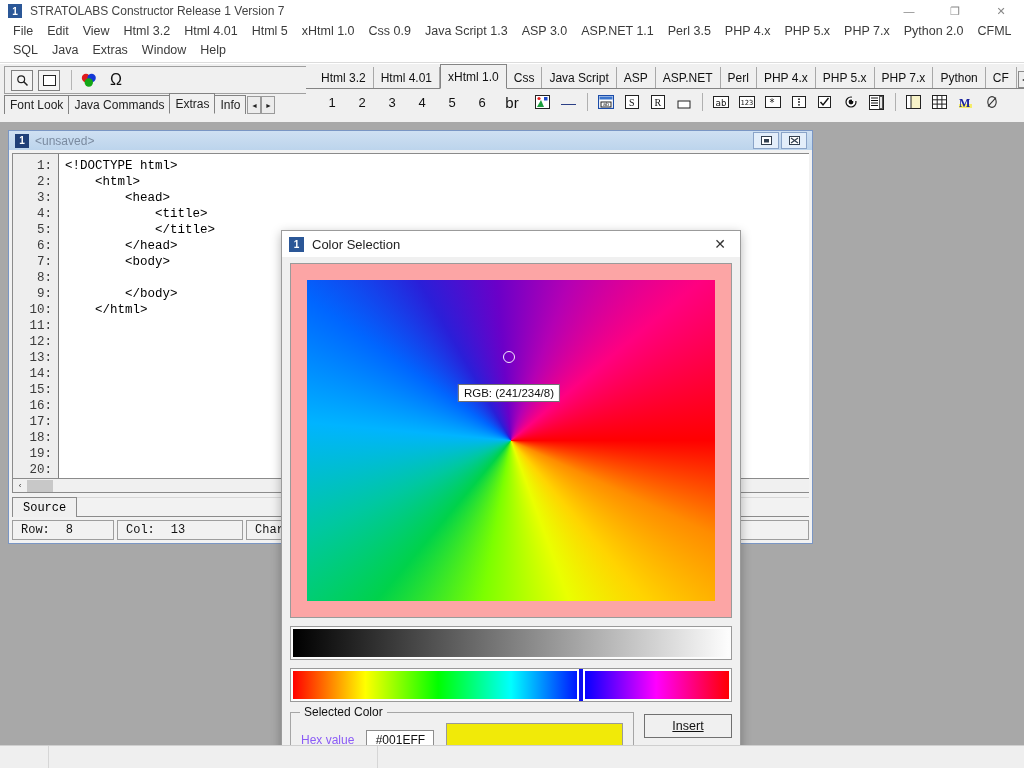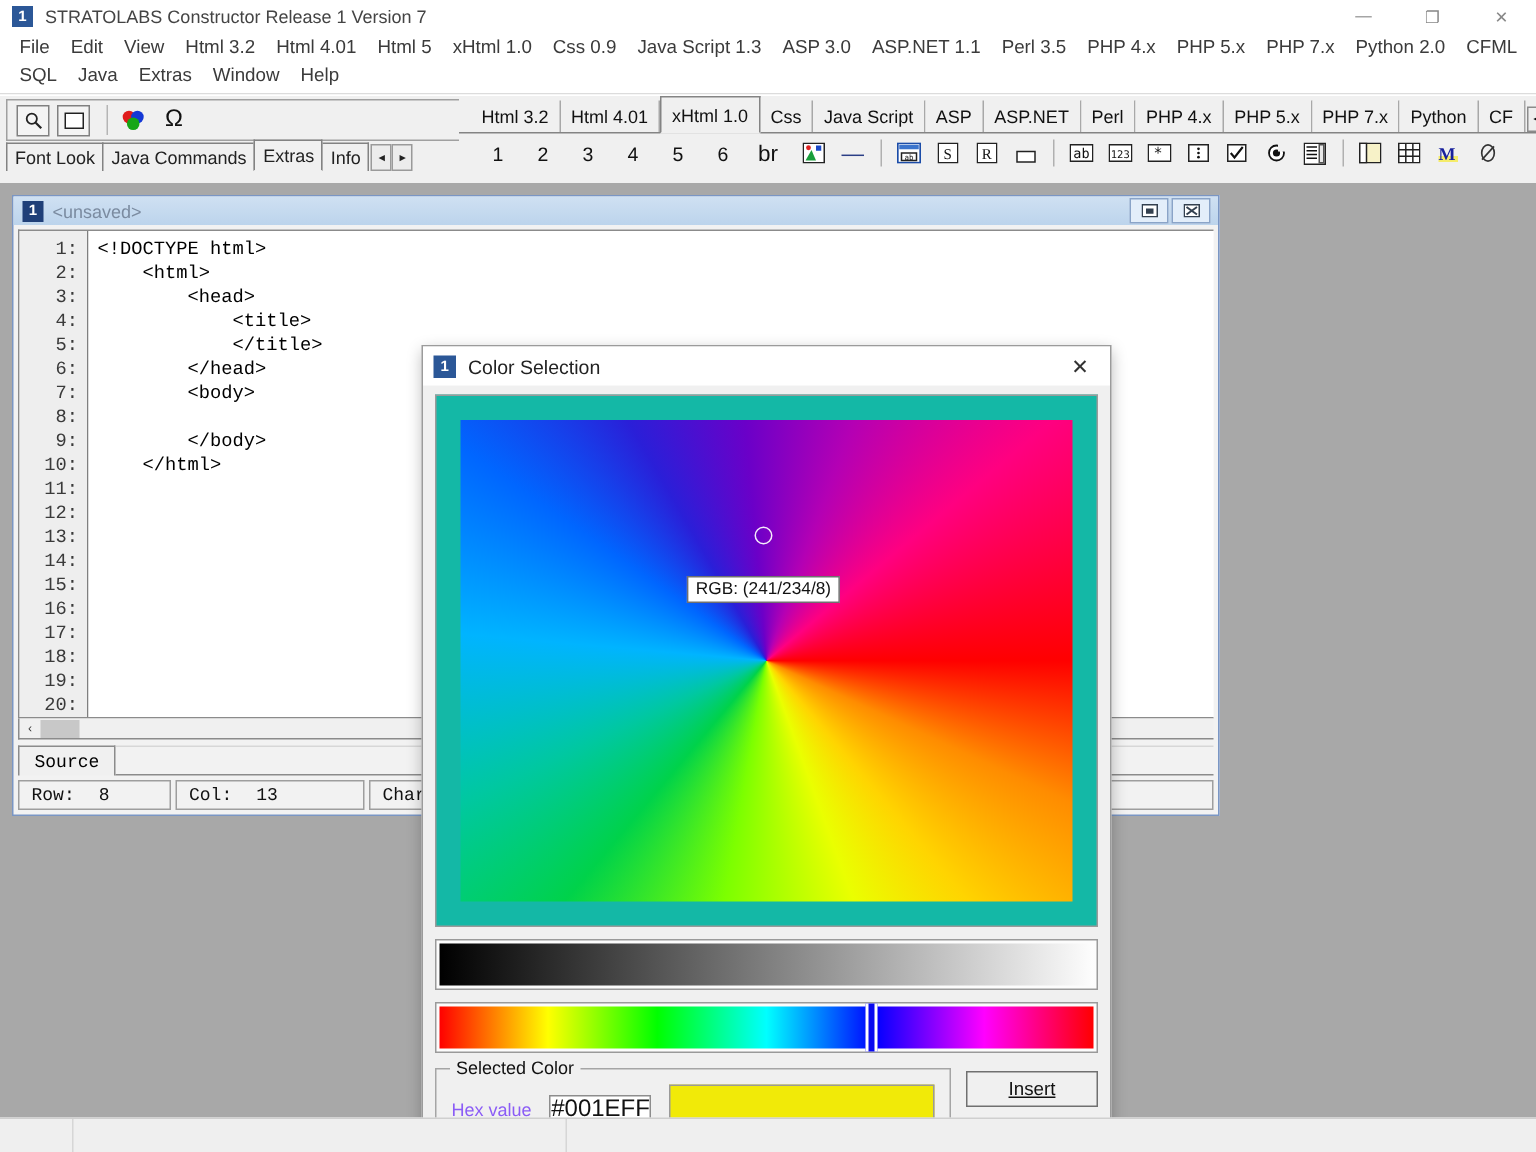--- a/index.html
+++ b/index.html
@@ -233,21 +233,21 @@
   #cd-titlebar .cd-icon{ width:15px;height:15px;background:#2b5797;color:#fff;
      font-weight:bold;font-size:10px;display:flex;align-items:center;
      justify-content:center;margin:0 8px 0 7px; }
   #cd-titlebar .cd-title{ font-size:13px;color:#222; }
   #cd-close{ position:absolute;right:0;top:0;width:40px;height:26px;
      display:flex;align-items:center;justify-content:center;color:#333;font-size:14px; }
 
   #cd-body{ flex:1; padding:6px 8px 8px 8px; display:flex; flex-direction:column; }
 
   #wheel-frame{
-    height:355px; border:1px solid #9a9a9a; background:#14b8a6; padding:16px;
+    height:355px; border:1px solid #9a9a9a; background:#fca5a5; padding:16px;
     position:relative;
   }
   #wheel{
     width:100%; height:100%; position:relative;
     background: conic-gradient(from 90deg at 50% 50%,
       #ff0000 0deg, #ff8c00 25deg, #ffd400 50deg, #eaff00 70deg,
       #7cff00 100deg, #00d24a 130deg, #00c8a0 155deg, #00b4ff 185deg,
       #0066ff 215deg, #2a1fd8 240deg, #6b00c8 265deg, #b400b4 290deg,
       #ff0080 320deg, #ff0000 360deg);
   }
@@ -285,21 +285,21 @@
     height:54px; display:flex; align-items:center; gap:12px;
   }
   #selcolor-legend{
     position:absolute; top:-8px; left:9px; background:#f0f0f0; padding:0 4px;
     font-size:12px; color:#111;
   }
   #hexlabel{ font-size:12px; color:#8b5cf6; }
   #hexbox{
     width:68px;height:20px;border:1px solid #8d8d8d;background:#fff;
     display:flex;align-items:center;justify-content:center;
-    font-size:16px;color:#111;
+    font-size:12px;color:#111;
   }
   #swatch{ flex:1; height:34px; border:1px solid #9a9a9a; }
   #cd-buttons{ width:88px; display:flex; flex-direction:column; gap:8px; padding-top:2px; }
   .dlgbtn{
     height:24px; border:1px solid #707070; background:#f0f0f0;
     display:flex;align-items:center;justify-content:center;
     font-size:12.5px; color:#111;
   }
   .dlgbtn u{ text-decoration:underline; }
 

